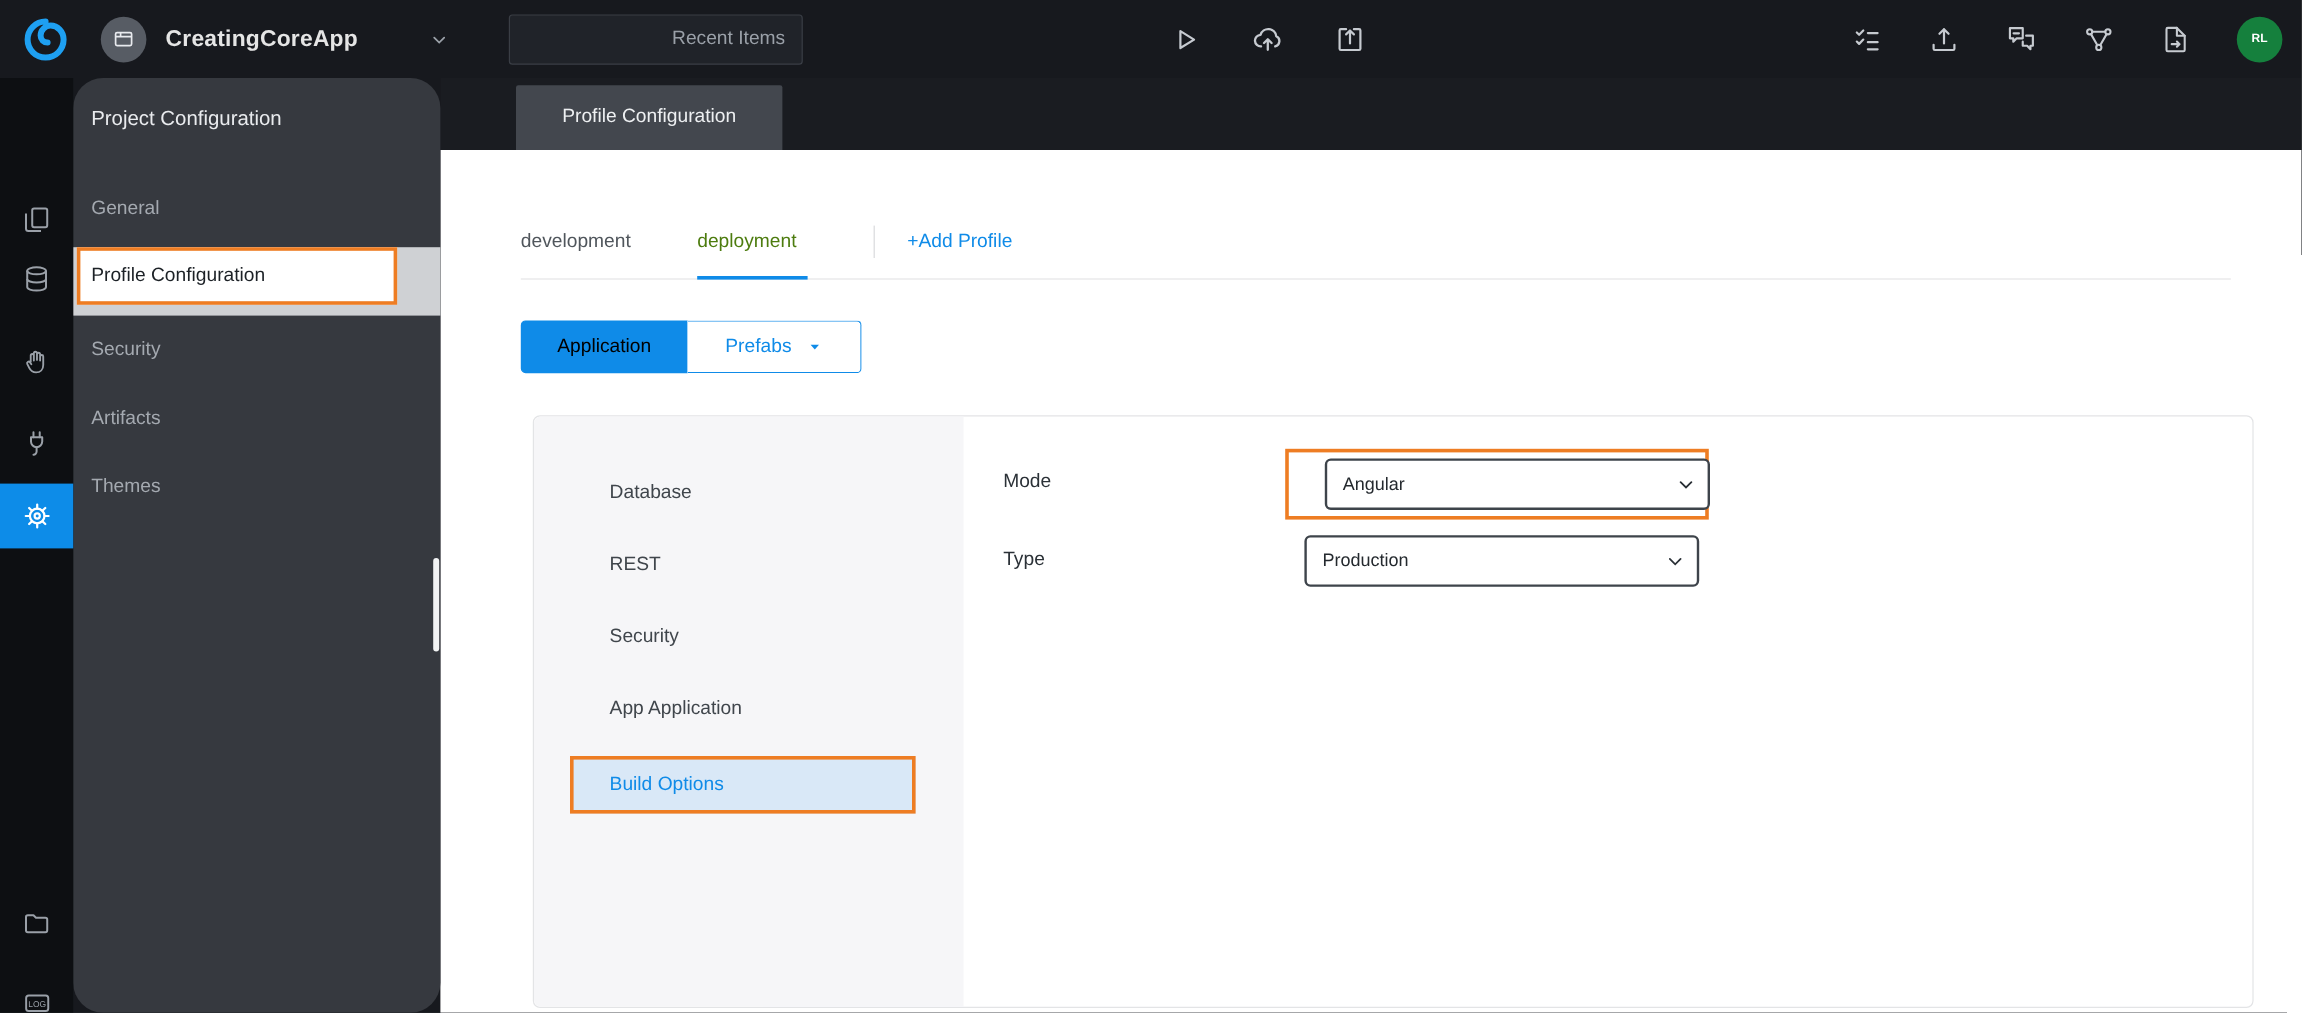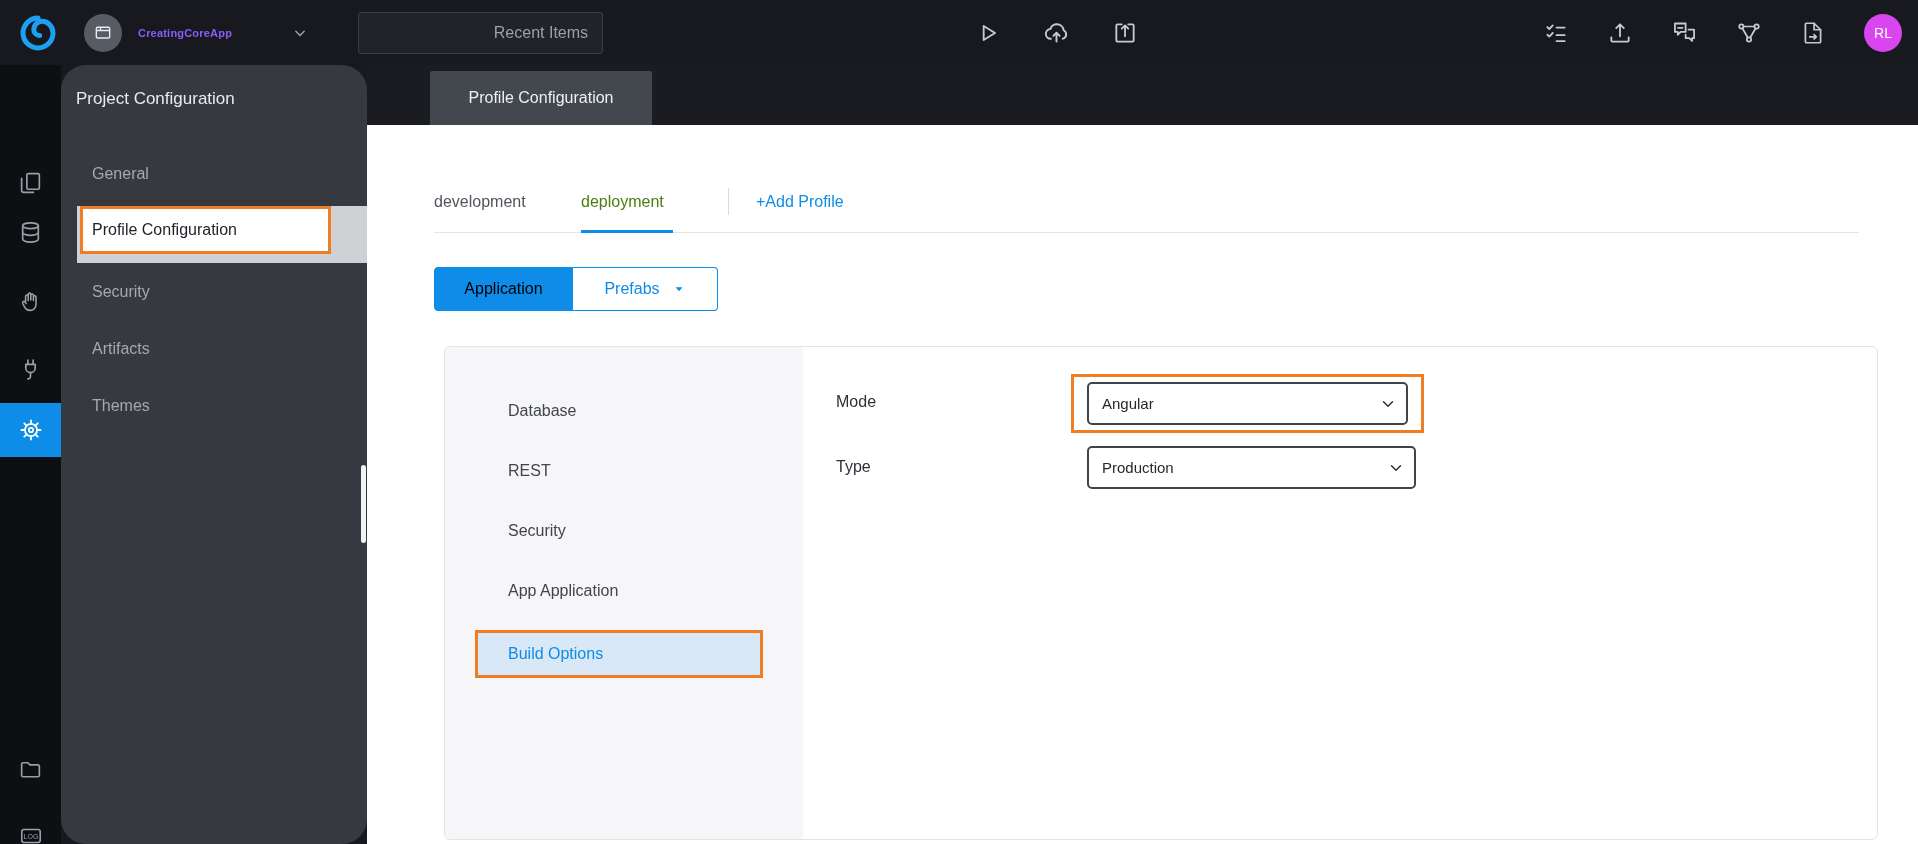--- a/index.html
+++ b/index.html
@@ -13,56 +13,56 @@
   
   .header {
     position:absolute; top:0; left:0; width:100%; height:65px;
     background:#17191e; display:flex; align-items:center; z-index:5;
   }
   .logo { margin-left:18px; width:40px; height:40px; cursor:pointer; }
   .appicon {
     margin-left:26px; width:38px; height:38px; border-radius:50%;
     background:#575c64; display:flex; align-items:center; justify-content:center; color:#e8eaee;
   }
-  .appname { margin-left:16px; font-size:11px; font-weight:bold; color:#8b5cf6; letter-spacing:.2px; }
+  .appname { margin-left:16px; font-size:19px; font-weight:bold; color:#e5e5e5; letter-spacing:.2px; }
   .hdr-chevron { margin-left:58px; color:#9aa0a8; }
   .recent {
     margin-left:48px; width:245px; height:42px; background:#202329;
     border:1px solid #3a3e45; border-radius:3px; color:#9aa0a8;
     font-size:16px; padding:0 14px; outline:none; font-family:"Liberation Sans",sans-serif;text-align:right;
   }
   .recent::placeholder { color:#9aa0a8; opacity:1; }
   .hdr-center {
     position:absolute; left:975px; top:0; height:65px;
     display:flex; align-items:center; gap:42px; color:#c6cad0;
   }
   .hdr-right {
     position:absolute; right:16px; top:0; height:65px;
     display:flex; align-items:center; gap:38px; color:#c6cad0;
   }
   .hicon { cursor:pointer; }
   .avatar {
-    width:38px; height:38px; border-radius:50%; background:#d946ef;
-    color:#fff; font-size:14px; font-weight:normal;
+    width:38px; height:38px; border-radius:50%; background:#15803d;
+    color:#fff; font-size:10px; font-weight:bold;
     display:flex; align-items:center; justify-content:center; cursor:pointer;
   }
 
   
   .rail { position:absolute; top:65px; left:0; width:61px; bottom:0; background:#0d0f12; z-index:4; }
   .rail-item {
     position:absolute; left:0; width:61px; height:40px;
     display:flex; align-items:center; justify-content:center;
     color:#9aa0a8; cursor:pointer;
   }
   .rail-item.active { height:54px; background:#0d8ce8; color:#ffffff; }
 
   
   .sidebar { position:absolute; top:65px; left:61px; width:306px; bottom:0; background:#36393f; z-index:3;border-radius:25px; }
   .sb-title { padding:24px 0 0 15px; color:#e9ebee; font-size:17px; }
-  .sb-list { margin-top:36px;margin-left:16px; }
+  .sb-list { margin-top:36px; }
   .sb-item {
     height:57px; display:flex; align-items:center; padding-left:15px;
     color:#a4a9b0; font-size:16px; cursor:pointer;
   }
   .sb-item.active { padding:0; background:#cfd1d4; display:block; }
   .active-box {
     margin:4px 36px 0 3px; height:48px; background:#ffffff;
     border:3px solid #ee7d23; display:flex; align-items:center;
     padding-left:9px; color:#1c2126; font-size:16px;
   }
@@ -122,21 +122,21 @@
     display:flex; align-items:center; padding-left:30px;
     color:#0f8be8; font-size:16px;
   }
 
   .field-label { position:absolute; font-size:16px; color:#2b3137; }
   .lbl-mode { left:391px; top:46px; }
   .lbl-type { left:391px; top:111px; }
 
   .orange-wrap {
     position:absolute; left:626px; top:27px; width:353px; height:59px;
-    border:3px solid #ee7d23; padding:5px 13px;
+    border:3px solid #ee7d23; padding:5px 30px;
   }
   .select {
     position:relative; width:321px; height:43px; background:#fff;
     border:2px solid #3e444b; border-radius:5px;
     display:flex; align-items:center; padding-left:13px;
     font-size:15px; color:#24292e; cursor:pointer;
   }
   .select .sel-chev { position:absolute; right:9px; top:50%; transform:translateY(-50%); color:#2b3137; }
   .select-type { position:absolute; left:642px; top:99px; width:329px; }
 </style>

